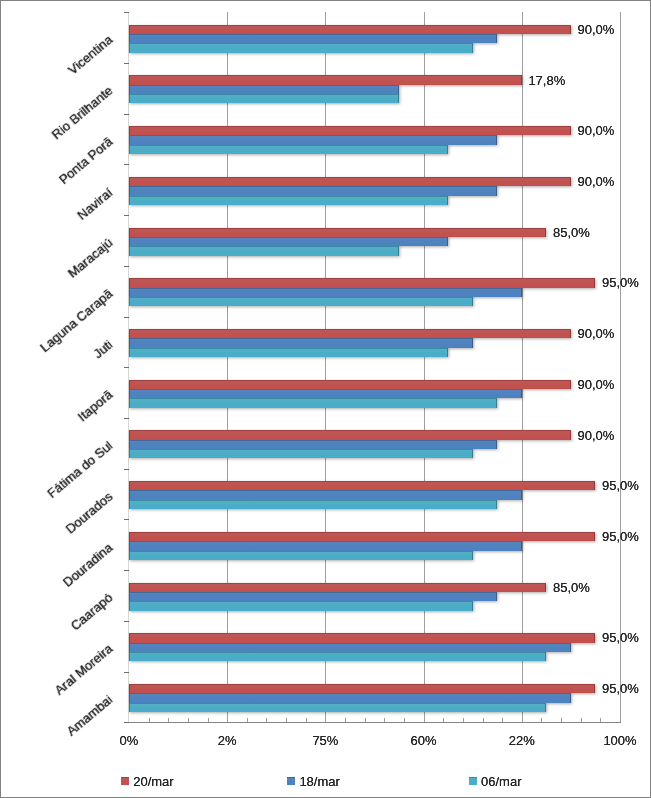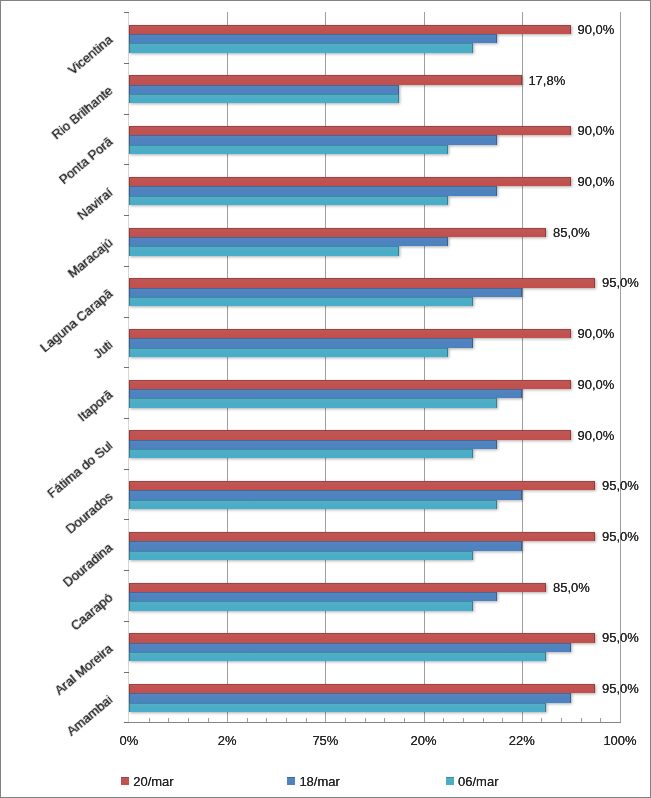--- a/index.html
+++ b/index.html
@@ -174,21 +174,21 @@
         <div class="cat" style="left: -188.8px; top: 233.214px;">Maracajú</div>
         <div class="cat" style="left: -188.8px; top: 182.5px;">Naviraí</div>
         <div class="cat" style="left: -188.8px; top: 131.786px;">Ponta Porã</div>
         <div class="cat" style="left: -188.8px; top: 81.0714px;">Rio Brilhante</div>
         <div class="cat" style="left: -188.8px; top: 30.3571px;">Vicentina</div>
       </div>
     <div id="xlabels">
         <div class="xt" style="left: 89px; top: 733px;">0%</div>
         <div class="xt" style="left: 187.2px; top: 733px;">2%</div>
         <div class="xt" style="left: 285.4px; top: 733px;">75%</div>
-        <div class="xt" style="left: 383.6px; top: 733px;">20%</div>
+        <div class="xt" style="left: 383.6px; top: 733px;">60%</div>
         <div class="xt" style="left: 481.8px; top: 733px;">22%</div>
         <div class="xt" style="left: 580px; top: 733px;">100%</div>
       </div>
     <div id="dlabels">
         <div class="dl" style="left: 602.05px; top: 681.146px;">95,0%</div>
         <div class="dl" style="left: 602.05px; top: 630.431px;">95,0%</div>
         <div class="dl" style="left: 552.95px; top: 579.717px;">85,0%</div>
         <div class="dl" style="left: 602.05px; top: 529.003px;">95,0%</div>
         <div class="dl" style="left: 602.05px; top: 478.289px;">95,0%</div>
         <div class="dl" style="left: 577.5px; top: 427.574px;">90,0%</div>
@@ -197,16 +197,16 @@
         <div class="dl" style="left: 602.05px; top: 275.431px;">95,0%</div>
         <div class="dl" style="left: 552.95px; top: 224.717px;">85,0%</div>
         <div class="dl" style="left: 577.5px; top: 174.003px;">90,0%</div>
         <div class="dl" style="left: 577.5px; top: 123.289px;">90,0%</div>
         <div class="dl" style="left: 528.4px; top: 72.5743px;">17,8%</div>
         <div class="dl" style="left: 577.5px; top: 21.86px;">90,0%</div>
       </div>
     <div id="legend">
         <div class="lgitem" style="left: 121.2px;"><span class="lgsw s0"></span><span class="lgtx">20/mar</span></div>
         <div class="lgitem" style="left: 287.4px;"><span class="lgsw s1"></span><span class="lgtx">18/mar</span></div>
-        <div class="lgitem" style="left: 446px;"><span class="lgsw s2"></span><span class="lgtx">06/mar</span></div>
+        <div class="lgitem" style="left: 469px;"><span class="lgsw s2"></span><span class="lgtx">06/mar</span></div>
       </div>
   </div>
 </div>
 
 </body></html>

